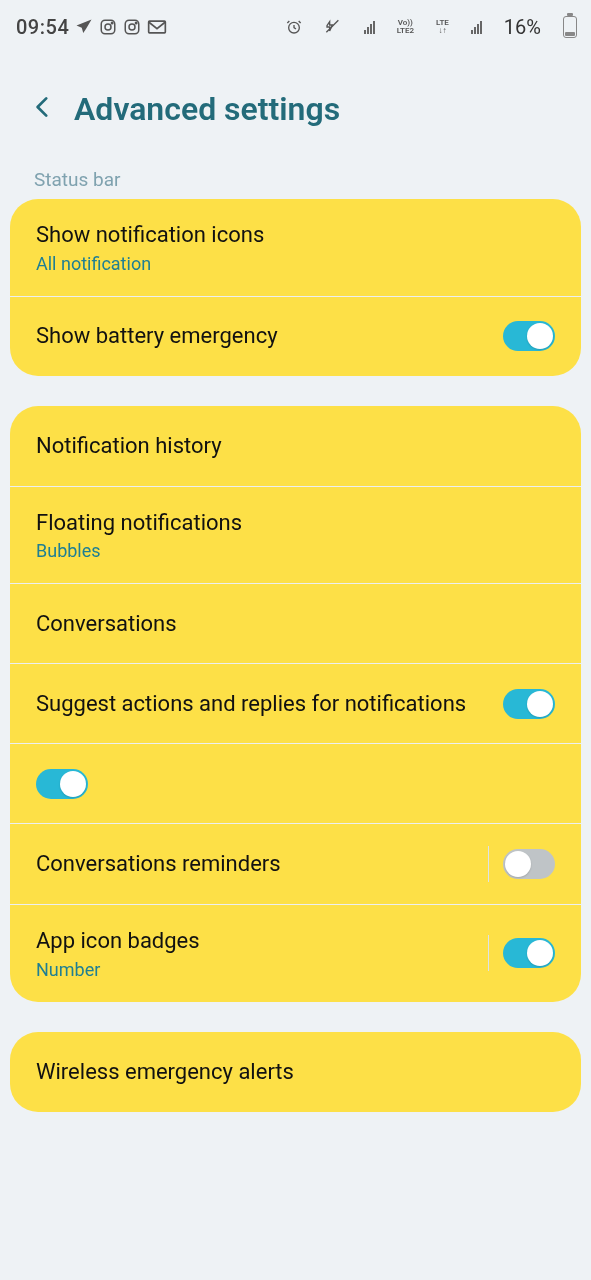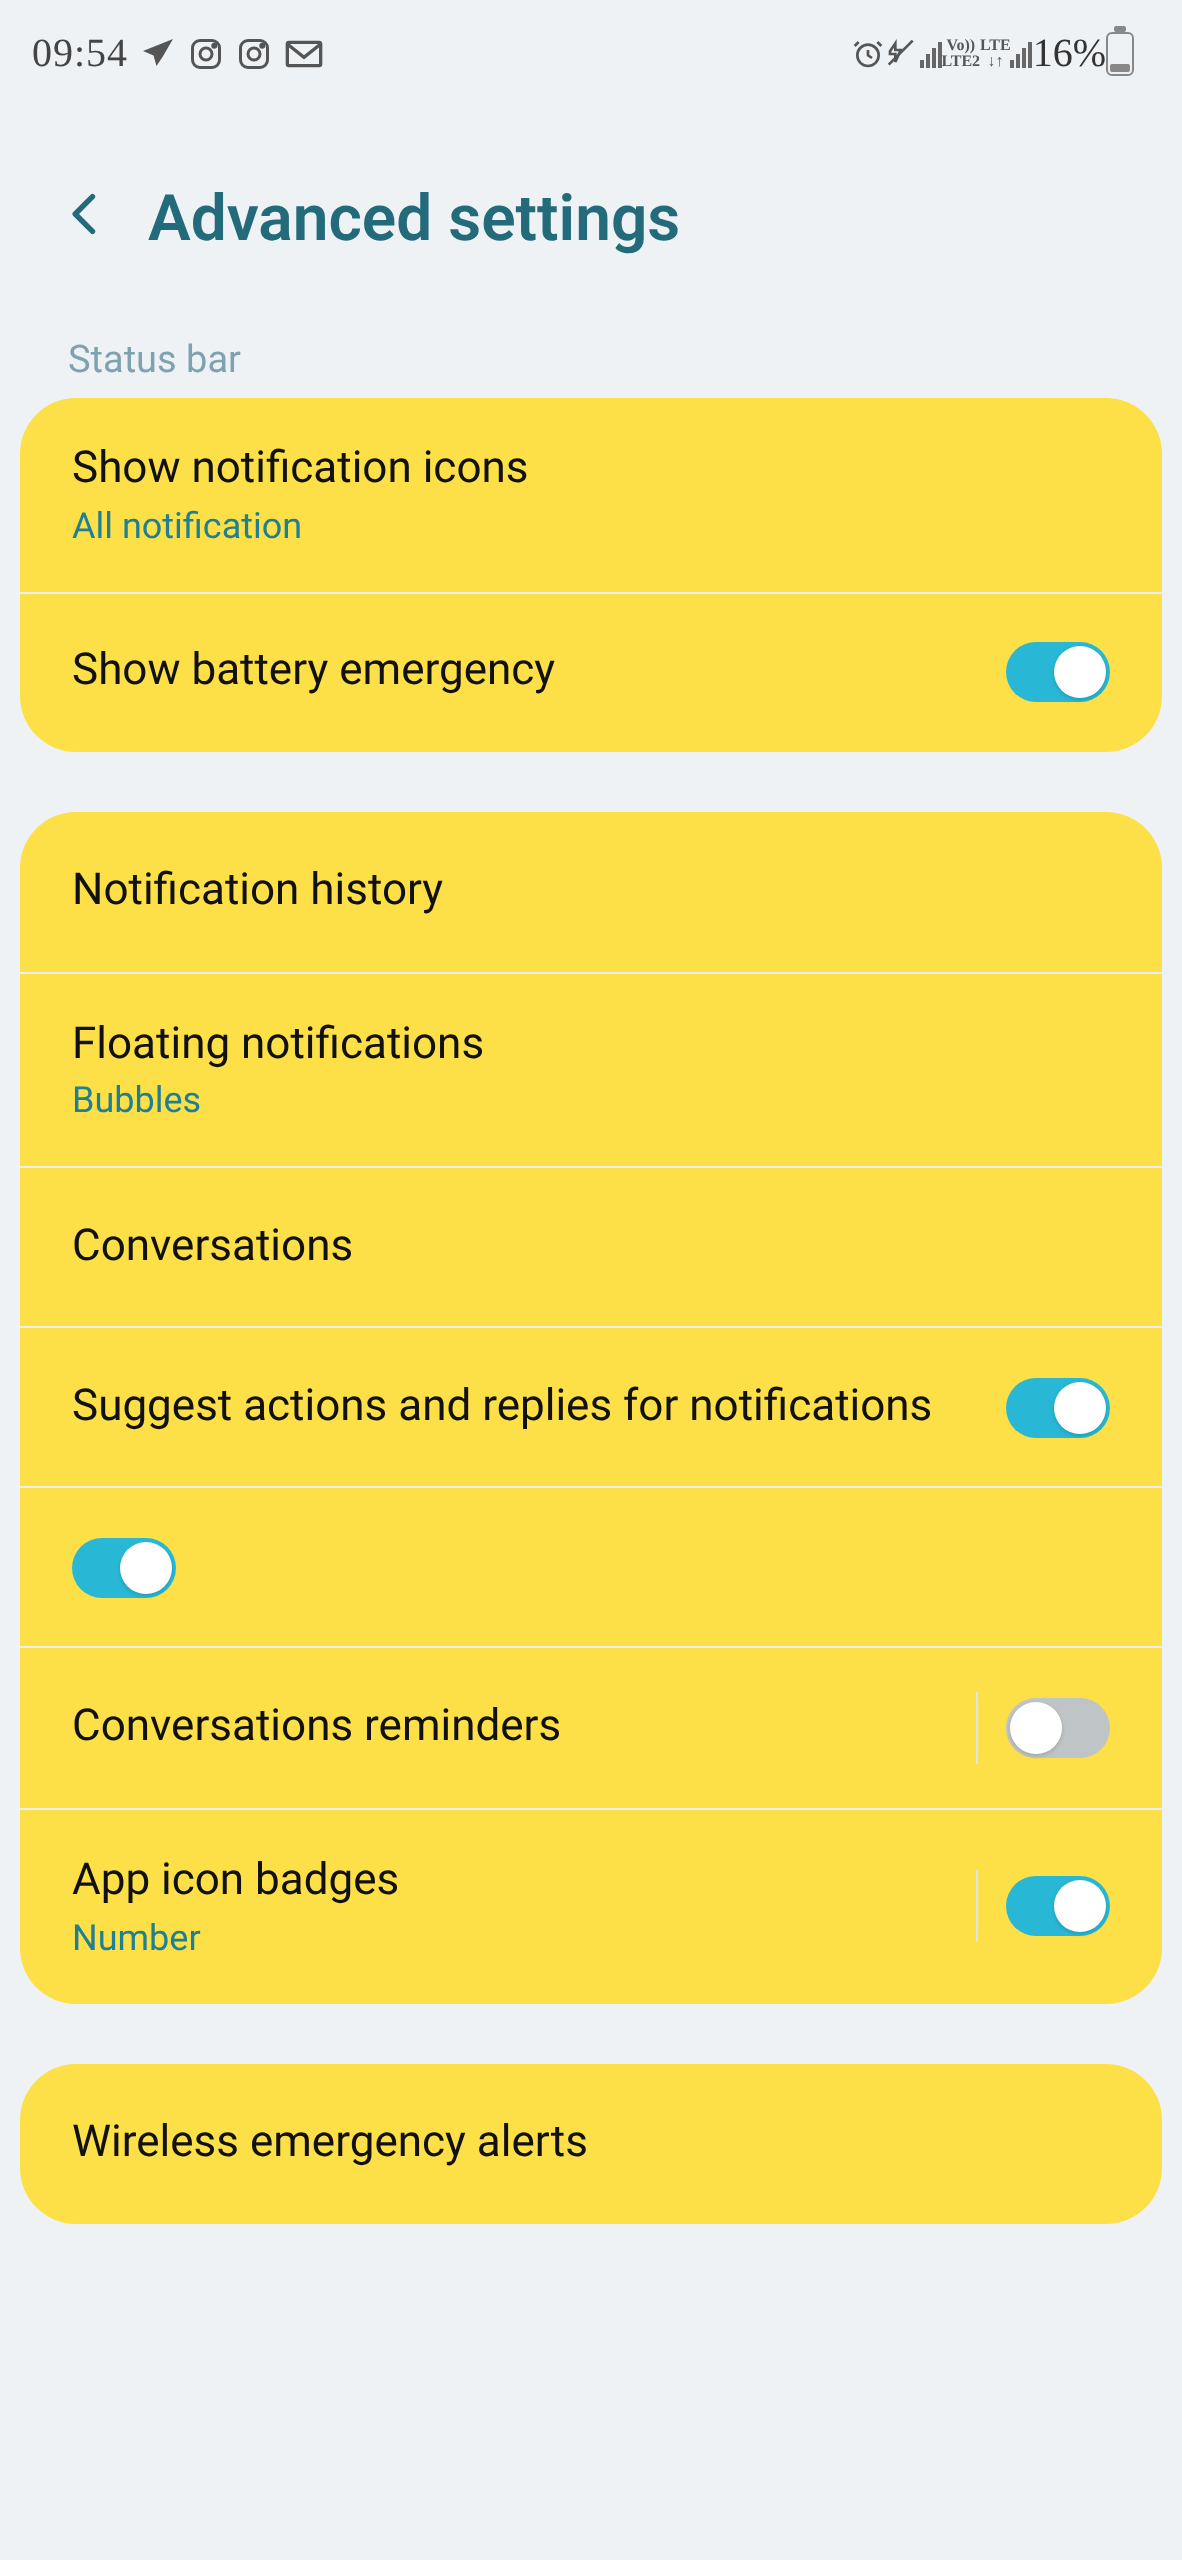--- a/index.html
+++ b/index.html
@@ -7,28 +7,27 @@
     width: 591px;
     height: 1280px;
     background: #eef2f5;
     font-family: -apple-system, BlinkMacSystemFont, "Segoe UI", Roboto, Arial, sans-serif;
     color: #111;
     overflow: hidden;
   }
   .status-bar {
     display: flex;
     justify-content: space-between;
-    padding: 8px 24px 4px 16px;
+    padding: 8px 14px 4px 16px;
     height: 50px;
     font-size: 18px;
     color: #555;
-    font-family: Liberation Serif, serif;
   }
   .status-left { display: flex; align-items: center; gap: 6px; }
-  .status-right { display: flex; align-items: center; gap: 0; }
+  .status-right { display: flex; align-items: center; gap: 22px; }
   .status-time { font-weight: 500; font-size: 20px; color: #444; letter-spacing: 0.5px; }
   .status-ico { display:inline-flex; align-items:center; justify-content:center; }
   .lte-block { font-size: 8px; line-height: 8px; text-align:center; font-weight:600; color:#555;}
   .battery-pct { font-size: 20px; color:#333; }
   .battery-icon {
     width: 14px; height: 22px; border: 1.5px solid #888; border-radius: 3px;
     position: relative; display:inline-block;
   }
   .battery-icon::before {
     content:""; position:absolute; top:-4px; left:3px; width:6px; height:3px;

